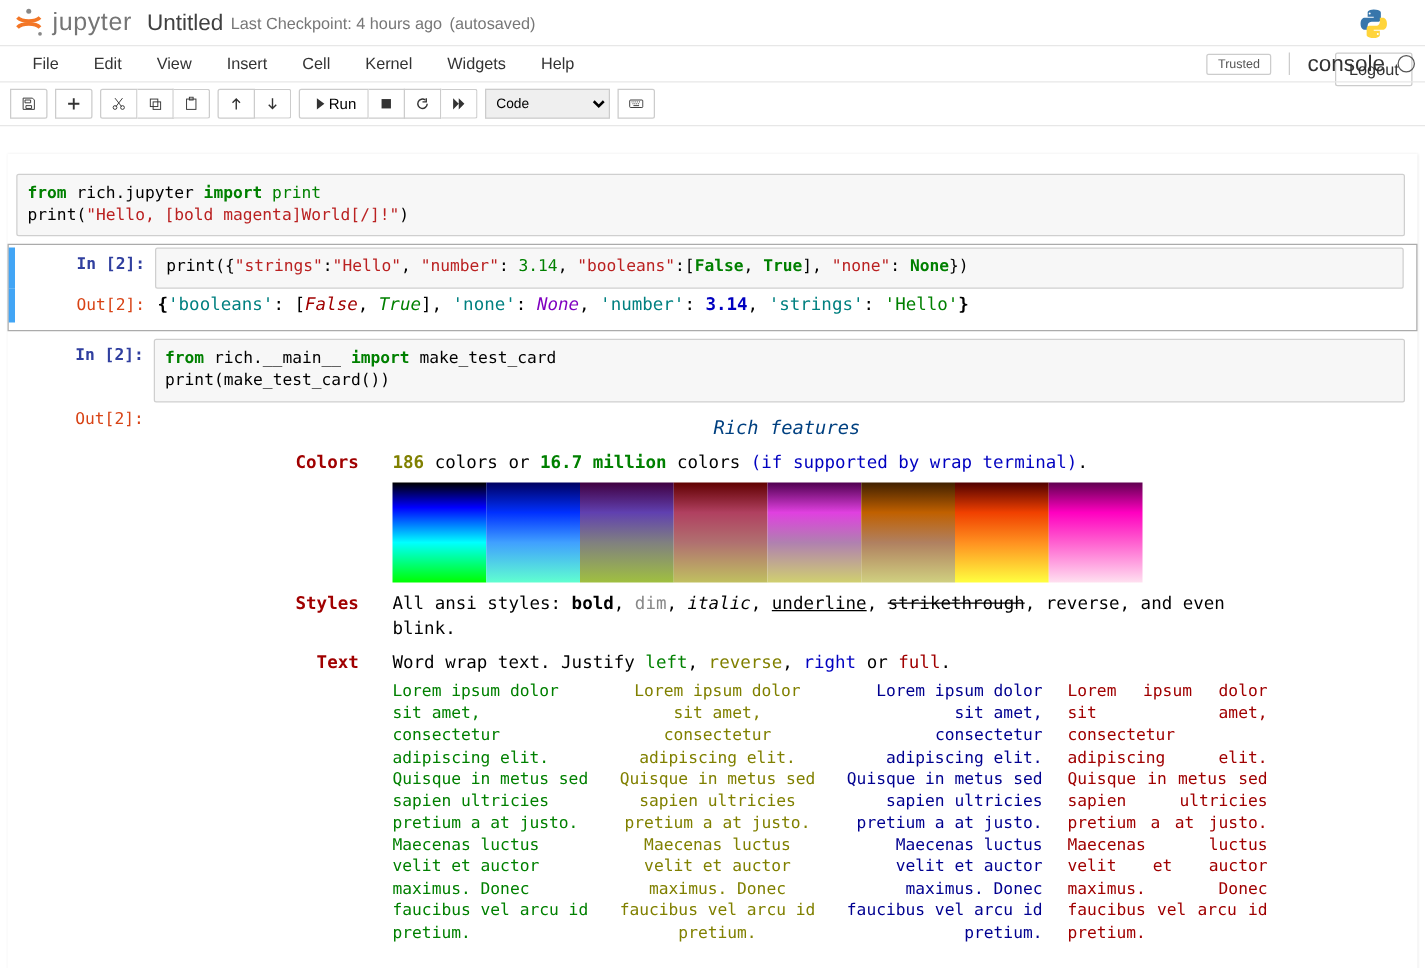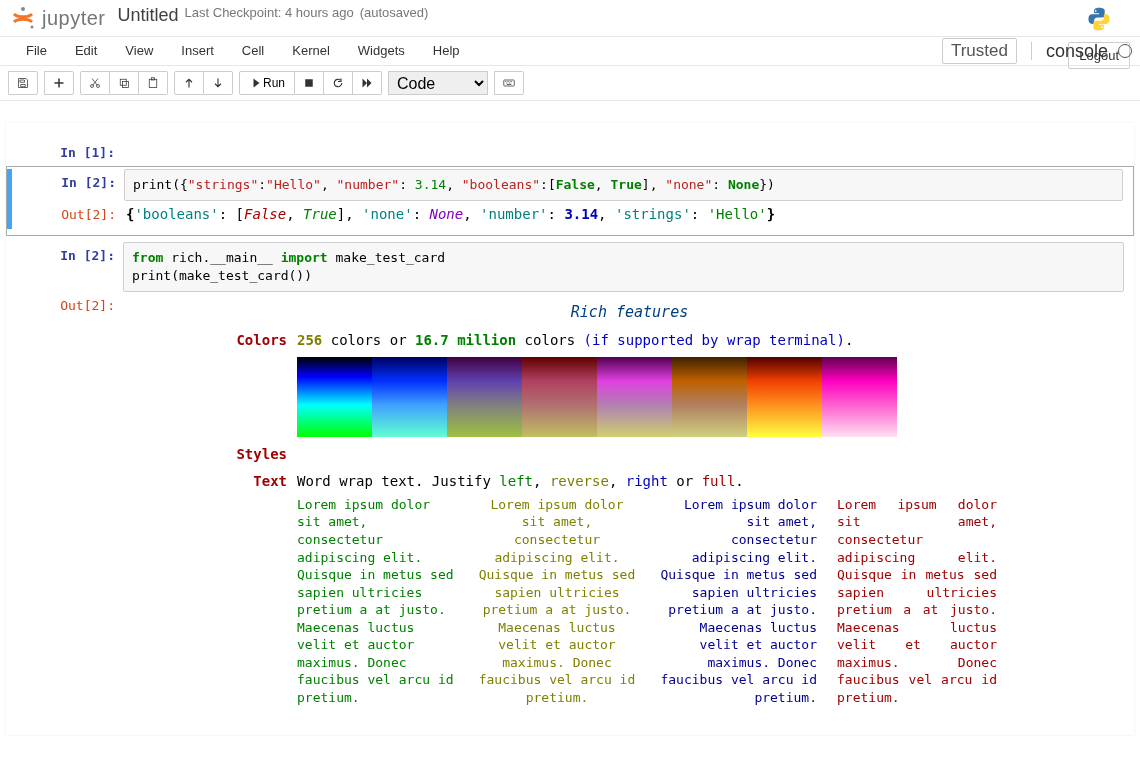--- a/index.html
+++ b/index.html
@@ -1,59 +1,59 @@
 <!DOCTYPE html>
 <html><head>
 <meta charset="utf-8">
 <style>
 * { box-sizing: border-box; }
 body { margin: 0; font-family: "Helvetica Neue", Helvetica, Arial, sans-serif; font-size: 13px; color: #000; background: #fff; }
-.header { display: flex; padding: 5px 10px; position: relative; }
+.header { display: flex; align-items: center; padding: 5px 10px; position: relative; }
 .logo { margin-right: 10px; display: flex; align-items: center; }
 .logo span.txt { color: #757575; font-size: 20px; margin-left: 6px; letter-spacing: .5px; }
 .nb-title { font-size: 18px; color: #404040; margin-left: 2px; }
 .checkpoint { font-size: 13px; color: #777; margin-left: 6px; }
 .autosave { font-size: 13px; color: #777; margin-left: 6px; }
 .header-right { position: absolute; right: 10px; top: 6px; display: flex; align-items: center; gap: 10px; flex-direction: column; }
 .kernel-icon { width: 26px; height: 26px; }
 .btn { background: #fff; border: 1px solid #ccc; border-radius: 2px; padding: 5px 10px; font-size: 13px; color: #333; cursor: pointer; }
 .menubar { display: flex; border-top: 1px solid #e7e7e7; border-bottom: 1px solid #e7e7e7; padding: 0 12px; align-items: center; height: 30px; position: relative; }
 .menu-item { padding: 0 14px; color: #333; font-size: 13px; line-height: 30px; cursor: pointer; }
 .menubar-right { position: absolute; right: 8px; display: flex; align-items: center; gap: 10px; }
-.trusted { border: 1px solid #ccc; padding: 2px 8px; font-size: 17px; color: #555; border-radius: 2px; }
+.trusted { border: 1px solid #ccc; padding: 2px 8px; font-size: 10px; color: #555; border-radius: 2px; }
 .sep { width: 1px; height: 18px; background: #ccc; margin: 0 4px; }
 .console { font-size: 18px; color: #333; }
 .kernel-ind { width: 14px; height: 14px; border: 1.5px solid #555; border-radius: 50%; }
 .toolbar { display: flex; align-items: center; padding: 5px 8px; border-bottom: 1px solid #e7e7e7; gap: 6px; }
 .tb-group { display: flex; gap: 0; }
 .tb-btn { background: #fff; border: 1px solid #ccc; padding: 3px 8px; font-size: 12px; cursor: pointer; display: flex; align-items: center; justify-content: center; height: 24px; min-width: 28px; }
 .tb-group .tb-btn + .tb-btn { border-left: none; }
 .tb-group .tb-btn:first-child { border-radius: 2px 0 0 2px; align-items: center; }
 .tb-group .tb-btn:last-child { border-radius: 0 2px 2px 0; }
-.tb-select { border: 1px solid #ccc; height: 24px; width: 100px; font-size: 16px; padding: 0 4px; }
+.tb-select { border: 1px solid #ccc; height: 24px; width: 100px; font-size: 11px; padding: 0 4px; }
 .notebook { background: #fff; padding: 10px 0 10px 0; margin-top: 12px; }
 .notebook-page { background: #fff; margin: 0 6px; padding: 10px 0; box-shadow: 0 0 2px rgba(0,0,0,.1); }
 .cell { margin: 4px 0; padding: 2px 0 2px 0; }
 .cell-row { display: flex; }
 .prompt { width: 110px; text-align: right; padding: 6px 8px 0 0; font-family: monospace; font-size: 13px; flex-shrink: 0; }
 .prompt-in { color: #303F9F; font-weight: bold; }
 .prompt-out { color: #D84315; }
 .input-area { flex: 1; border: 1px solid #cfcfcf; background: #f7f7f7; border-radius: 2px; padding: 6px 8px; font-family: monospace; font-size: 13px; line-height: 1.4; margin-right: 10px; }
 .selected .sel-bar { background: #42A5F5; }
 .selected .input-area { background: #f7f7f7; }
 .sel-bar { width: 5px; flex-shrink: 0; margin-right: 2px; }
 .cell.selected { border: 1px solid #ababab; padding-bottom: 6px; }
 .output-area { flex: 1; font-family: monospace; font-size: 14px; padding: 4px 0 4px 2px; line-height: 1.4; }
 .kw-green { color: #008000; font-weight: bold; }
 .str { color: #BA2121; }
 .py-bool { color: #008000; font-weight: bold; }
 .magenta { color: #d000d0; font-weight: bold; }
 .rich-out { }
 .feat-title { text-align: center; font-style: italic; color: #004080; font-size: 15px; margin: 6px 0 8px 0; }
-.feat-row { display: flex; margin: 8px 0; }
+.feat-row { display: flex; margin: 8px 0; gap: 17px; }
 .feat-label { width: 172px; text-align: right; padding-right: 10px; color: #a00000; font-size: 14px; font-weight: bold; }
 .feat-body { flex: 1; font-size: 14px; }
 .swatch-wrap { display: flex; margin-top: 6px; }
 .swatch { width: 75px; height: 80px; }
 .sw0 { background: linear-gradient(180deg, #000 0%, #00f 25%, #0ff 60%, #0f0 100%); }
 .sw1 { background: linear-gradient(180deg, #000060 0%, #0030ff 30%, #40a0ff 60%, #60ffd0 100%); }
 .sw2 { background: linear-gradient(180deg, #400040 0%, #6040b0 30%, #808080 60%, #a0c040 100%); }
 .sw3 { background: linear-gradient(180deg, #600000 0%, #b04060 30%, #b07070 60%, #c0c060 100%); }
 .sw4 { background: linear-gradient(180deg, #500050 0%, #e040e0 30%, #b080b0 60%, #d0d070 100%); }
 .sw5 { background: linear-gradient(180deg, #402000 0%, #c06000 30%, #b08060 60%, #d0d080 100%); }
@@ -195,21 +195,24 @@
       </button>
     </div>
 </div>
 
 <div class="notebook">
 <div class="notebook-page">
 
 <div class="cell">
   <div class="cell-row">
     <div class="sel-bar"></div>
-    <div class="prompt prompt-in">In [1]:</div>
+    <div class="input-area">
+      <span class="kw-green">from</span><span> rich.jupyter </span><span class="kw-green">import</span><span style="color:#008000"> print</span><br>
+      <span>print</span><span>(</span><span class="str">"Hello, [bold magenta]World[/]!"</span><span>)</span>
+    </div>
   </div>
 </div>
 
 <div class="cell selected">
   <div class="cell-row">
     <div class="sel-bar"></div>
     <div class="prompt prompt-in">In [2]:</div>
     <div class="input-area">
       <span>print</span><span>({</span><span class="str">"strings"</span><span>:</span><span class="str">"Hello"</span><span>, </span><span class="str">"number"</span><span>: </span><span style="color:#008000">3.14</span><span>, </span><span class="str">"booleans"</span><span>:[</span><span class="py-bool">False</span><span>, </span><span class="py-bool">True</span><span>], </span><span class="str">"none"</span><span>: </span><span class="py-bool">None</span><span>})</span>
     </div>
@@ -233,35 +236,38 @@
     </div>
   </div>
   <div class="cell-row">
     <div class="sel-bar"></div>
     <div class="prompt prompt-out">Out[2]:</div>
     <div class="output-area">
       <div class="feat-title">Rich features</div>
       <div class="feat-row">
         <div class="feat-label">Colors</div>
         <div class="feat-body">
-          <span style="color:#808000;font-weight:bold">256</span><span> colors or </span><span style="color:#008000;font-weight:bold">16.7 million</span><span> colors </span><span style="color:#0000c0">(if supported by wrap terminal)</span><span>.</span>
+          <span style="color:#808000;font-weight:bold">186</span><span> colors or </span><span style="color:#008000;font-weight:bold">16.7 million</span><span> colors </span><span style="color:#0000c0">(if supported by wrap terminal)</span><span>.</span>
           <div class="swatch-wrap">
             <div class="swatch sw0"></div>
                   <div class="swatch sw1"></div>
                   <div class="swatch sw2"></div>
                   <div class="swatch sw3"></div>
                   <div class="swatch sw4"></div>
                   <div class="swatch sw5"></div>
                   <div class="swatch sw6"></div>
                   <div class="swatch sw7"></div>
           </div>
         </div>
       </div>
       <div class="feat-row">
         <div class="feat-label">Styles</div>
+        <div class="feat-body" style="padding-right:100px">
+          <span>All ansi styles: </span><b>bold</b><span>, </span><span class="dim">dim</span><span>, </span><span class="ital">italic</span><span>, </span><span class="ul">underline</span><span>, </span><span class="st">strikethrough</span><span>, reverse, and even blink.</span>
+        </div>
       </div>
       <div class="feat-row">
         <div class="feat-label">Text</div>
         <div class="feat-body">
           <span>Word wrap text. Justify </span><span style="color:#008000">left</span><span>, </span><span style="color:#808000">reverse</span><span>, </span><span style="color:#0000c0">right</span><span> or </span><span style="color:#a00000">full</span><span>.</span>
           <div class="lorem-wrap">
             <div class="lorem left">Lorem ipsum dolor sit amet, consectetur adipiscing elit. Quisque in metus sed sapien ultricies pretium a at justo. Maecenas luctus velit et auctor maximus. Donec faucibus vel arcu id pretium.</div>
             <div class="lorem center">Lorem ipsum dolor sit amet, consectetur adipiscing elit. Quisque in metus sed sapien ultricies pretium a at justo. Maecenas luctus velit et auctor maximus. Donec faucibus vel arcu id pretium.</div>
             <div class="lorem right">Lorem ipsum dolor sit amet, consectetur adipiscing elit. Quisque in metus sed sapien ultricies pretium a at justo. Maecenas luctus velit et auctor maximus. Donec faucibus vel arcu id pretium.</div>
             <div class="lorem full">Lorem ipsum dolor sit amet, consectetur adipiscing elit. Quisque in metus sed sapien ultricies pretium a at justo. Maecenas luctus velit et auctor maximus. Donec faucibus vel arcu id pretium.</div>

